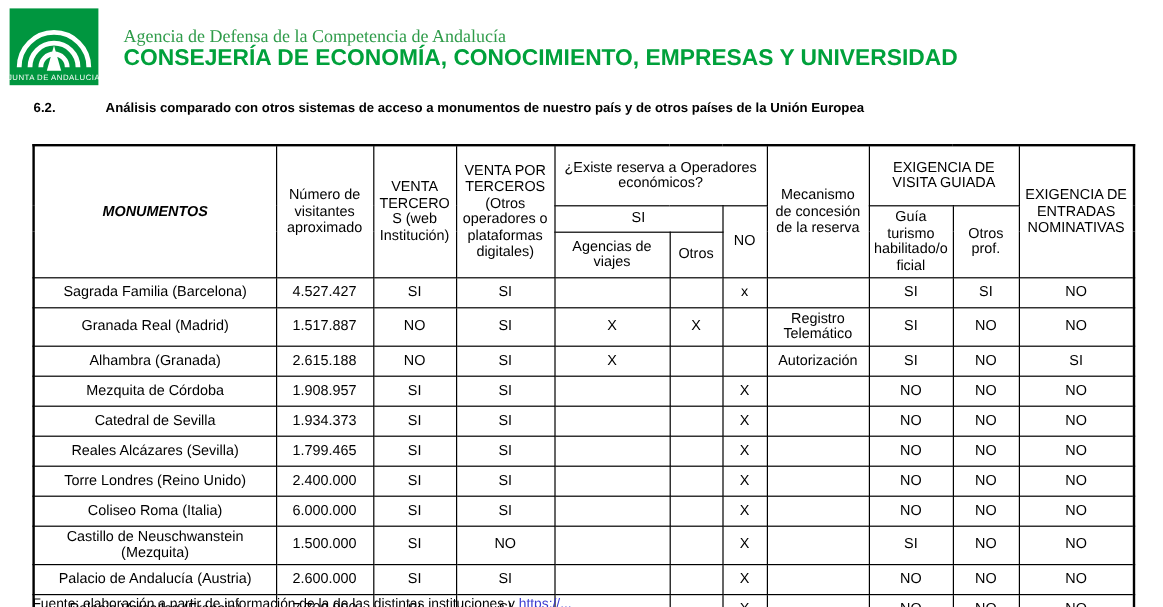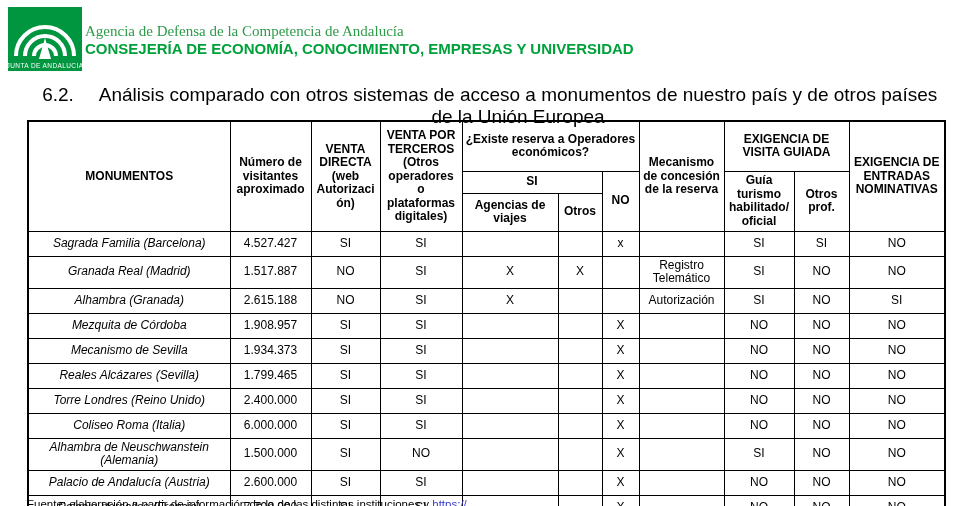--- a/index.html
+++ b/index.html
@@ -16,59 +16,59 @@
   .logo {
     width: 74px; height: 64px; background: #00963f;
     display: flex; flex-direction: column; align-items: center; justify-content: flex-end;
     flex: 0 0 auto;
   }
   .logo svg { display: block; margin-bottom: 1px; }
   .logo-caption {
     color: #ffffff; font-size: 6.5px; letter-spacing: 0.4px;
     line-height: 10px; text-align: center; white-space: nowrap;
   }
-  .brand-text { margin-left: 3px; padding-top: 16px; }
+  .brand-text { margin-left: 21px; padding-top: 16px; }
   .brand-line1 {
     font-family: "Liberation Serif", serif;
     font-size: 15px; color: #2e9b49; line-height: 17px;
   }
   .brand-line2 {
-    font-size: 15px; font-weight: bold; color: #00a13b; line-height: 18px;
+    font-size: 19px; font-weight: bold; color: #00a13b; line-height: 18px;
   }
 
   
   .section-title {
     position: absolute; left: 28px; top: 84px; width: 920px;
-    font-size: 19px; font-weight: normal; color: #000; display: flex; text-align: center;
+    font-size: 11px; font-weight: bold; color: #000; display: flex;
   }
   .sec-num { width: 60px; flex: 0 0 auto; }
   .sec-text { flex: 1; }
 
   
   table.monuments {
     position: absolute; left: 27px; top: 120px;
     width: 917px; table-layout: fixed;
     border-collapse: collapse;
     font-size: 12px; color: #000;
     border: 2px solid #000;
   }
   .monuments th, .monuments td {
     border: 1.5px solid #000;
     padding: 2px 3px;
     text-align: center; vertical-align: middle;
     overflow-wrap: break-word; word-wrap: break-word;
     line-height: 13.5px;
   }
-  .monuments th { font-weight: bold; }
-  th.b { font-weight: bold; }
+  .monuments th { font-weight: normal; }
+  th.b { font-weight: bold; font-style: italic; }
   tr.hr1 { height: 50px; }
   tr.hr2 { height: 22px; }
   tr.hr3 { height: 38px; }
   .monuments td { height: 20px; }
-  .col-monumento { text-align: left; padding-left: 5px; font-style: italic; }
+  .col-monumento { text-align: left; padding-left: 5px; }
   .col-visitantes { text-align: right; padding-right: 6px; }
 
   
   .footnote {
     position: absolute; left: 27px; top: 498px; width: 930px;
     font-size: 11.5px; color: #000; white-space: nowrap;
   }
   .footnote .link { color: #3a3ad0; text-decoration: underline; cursor: pointer; }
 </style>
 </head>
@@ -108,21 +108,21 @@
         <col style="width:37px">
         <col style="width:85px">
       <col style="width:70px">
         <col style="width:55px">
         <col style="width:96px">
     </colgroup>
     <thead>
       <tr class="hr1">
         <th class="b" rowspan="3">MONUMENTOS</th>
         <th rowspan="3">Número de visitantes aproximado</th>
-        <th rowspan="3">VENTA DIRECTA (web Autorización)</th>
+        <th rowspan="3">VENTA TERCEROS (web Institución)</th>
         <th rowspan="3">VENTA POR TERCEROS (Otros operadores o plataformas digitales)</th>
         <th colspan="3">¿Existe reserva a Operadores económicos?</th>
         <th rowspan="3">Mecanismo de concesión de la reserva</th>
         <th colspan="2">EXIGENCIA DE VISITA GUIADA</th>
         <th rowspan="3">EXIGENCIA DE ENTRADAS NOMINATIVAS</th>
       </tr>
       <tr class="hr2">
         <th colspan="2">SI</th>
         <th rowspan="2">NO</th>
         <th rowspan="2">Guía turismo habilitado/oficial</th>
@@ -180,21 +180,21 @@
           <td class="col-venta-terceros">SI</td>
           <td class="col-agencias"></td>
           <td class="col-otros"></td>
           <td class="col-no">X</td>
           <td class="col-mecanismo"></td>
           <td class="col-guia">NO</td>
           <td class="col-otros-prof">NO</td>
           <td class="col-entradas">NO</td>
         </tr>
         <tr>
-          <td class="col-monumento">Mecanismo de Sevilla</td>
+          <td class="col-monumento">Catedral de Sevilla</td>
           <td class="col-visitantes">1.934.373</td>
           <td class="col-venta-directa">SI</td>
           <td class="col-venta-terceros">SI</td>
           <td class="col-agencias"></td>
           <td class="col-otros"></td>
           <td class="col-no">X</td>
           <td class="col-mecanismo"></td>
           <td class="col-guia">NO</td>
           <td class="col-otros-prof">NO</td>
           <td class="col-entradas">NO</td>
@@ -232,21 +232,21 @@
           <td class="col-venta-terceros">SI</td>
           <td class="col-agencias"></td>
           <td class="col-otros"></td>
           <td class="col-no">X</td>
           <td class="col-mecanismo"></td>
           <td class="col-guia">NO</td>
           <td class="col-otros-prof">NO</td>
           <td class="col-entradas">NO</td>
         </tr>
         <tr>
-          <td class="col-monumento">Alhambra de Neuschwanstein (Alemania)</td>
+          <td class="col-monumento">Castillo de Neuschwanstein (Mezquita)</td>
           <td class="col-visitantes">1.500.000</td>
           <td class="col-venta-directa">SI</td>
           <td class="col-venta-terceros">NO</td>
           <td class="col-agencias"></td>
           <td class="col-otros"></td>
           <td class="col-no">X</td>
           <td class="col-mecanismo"></td>
           <td class="col-guia">SI</td>
           <td class="col-otros-prof">NO</td>
           <td class="col-entradas">NO</td>

